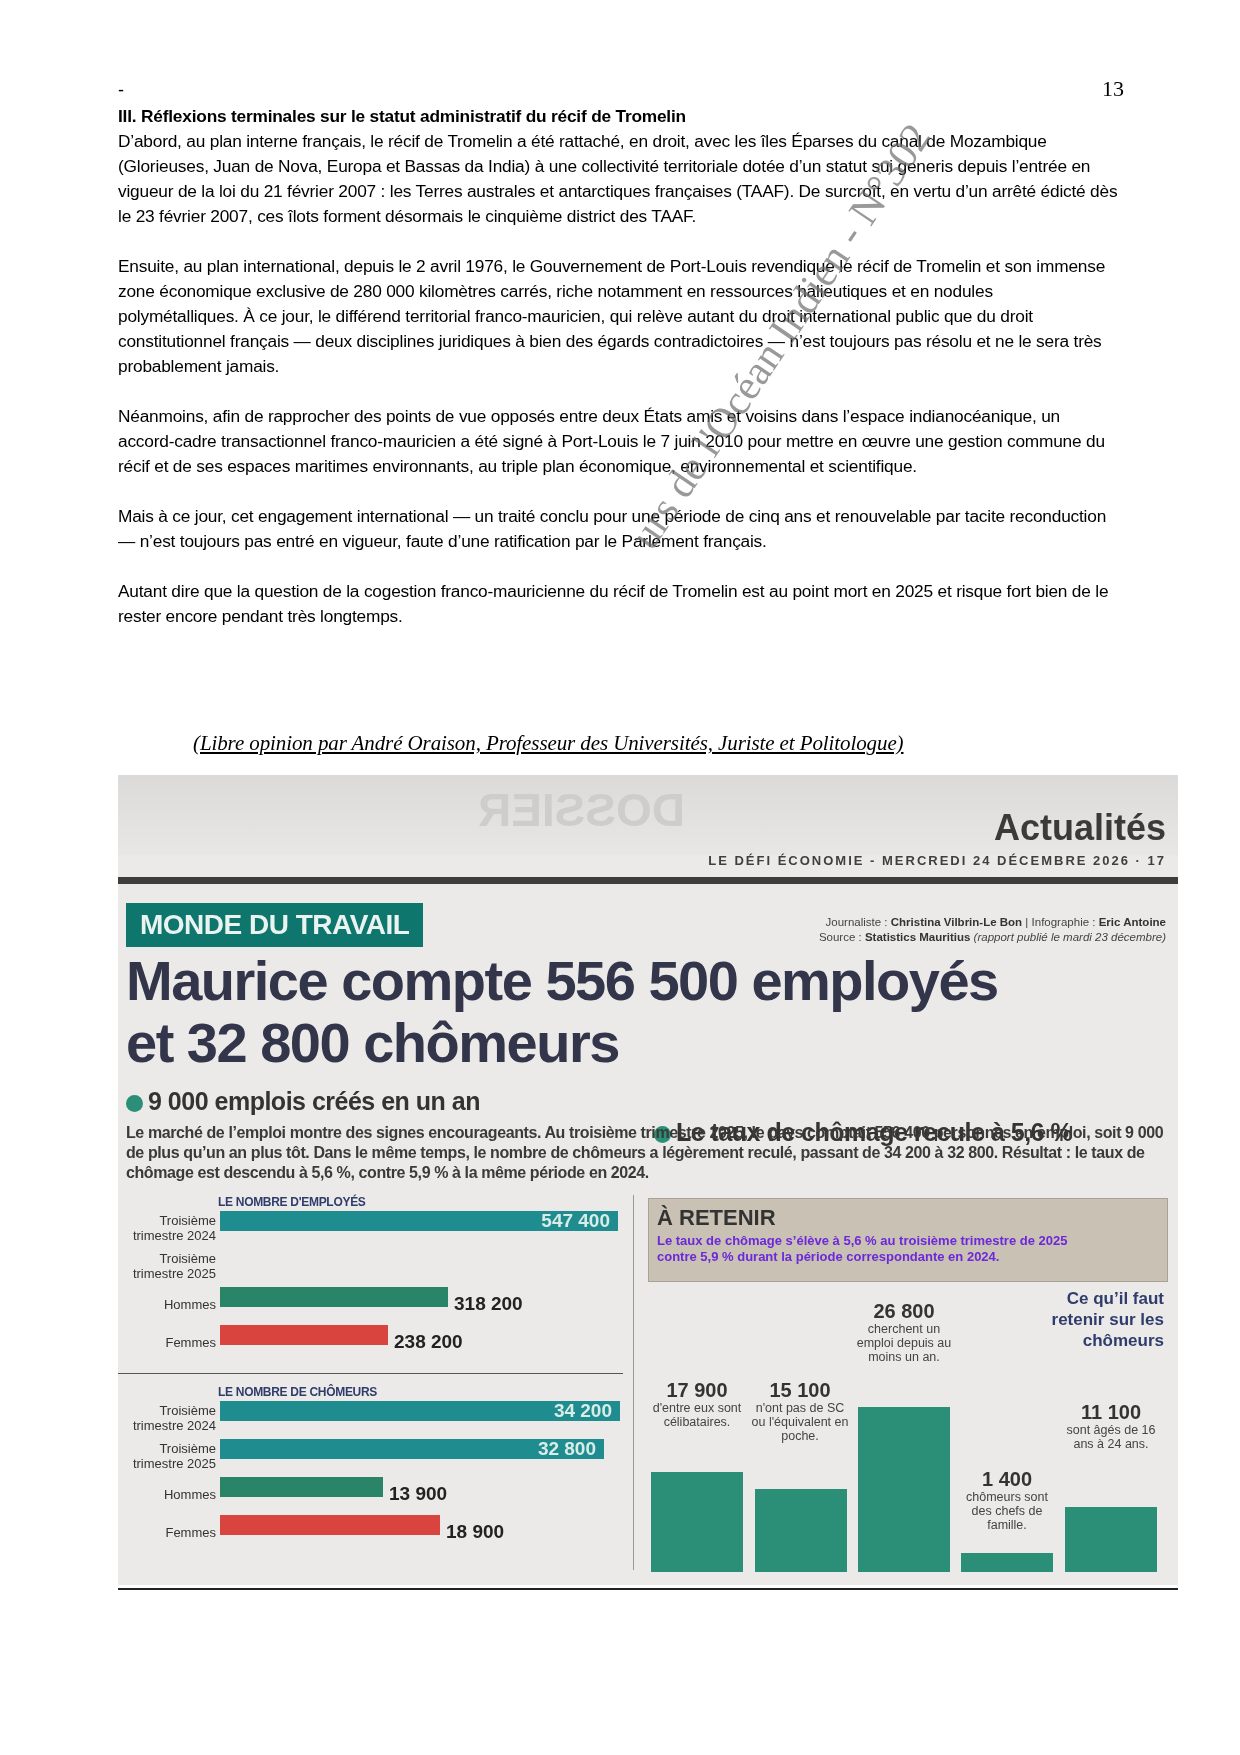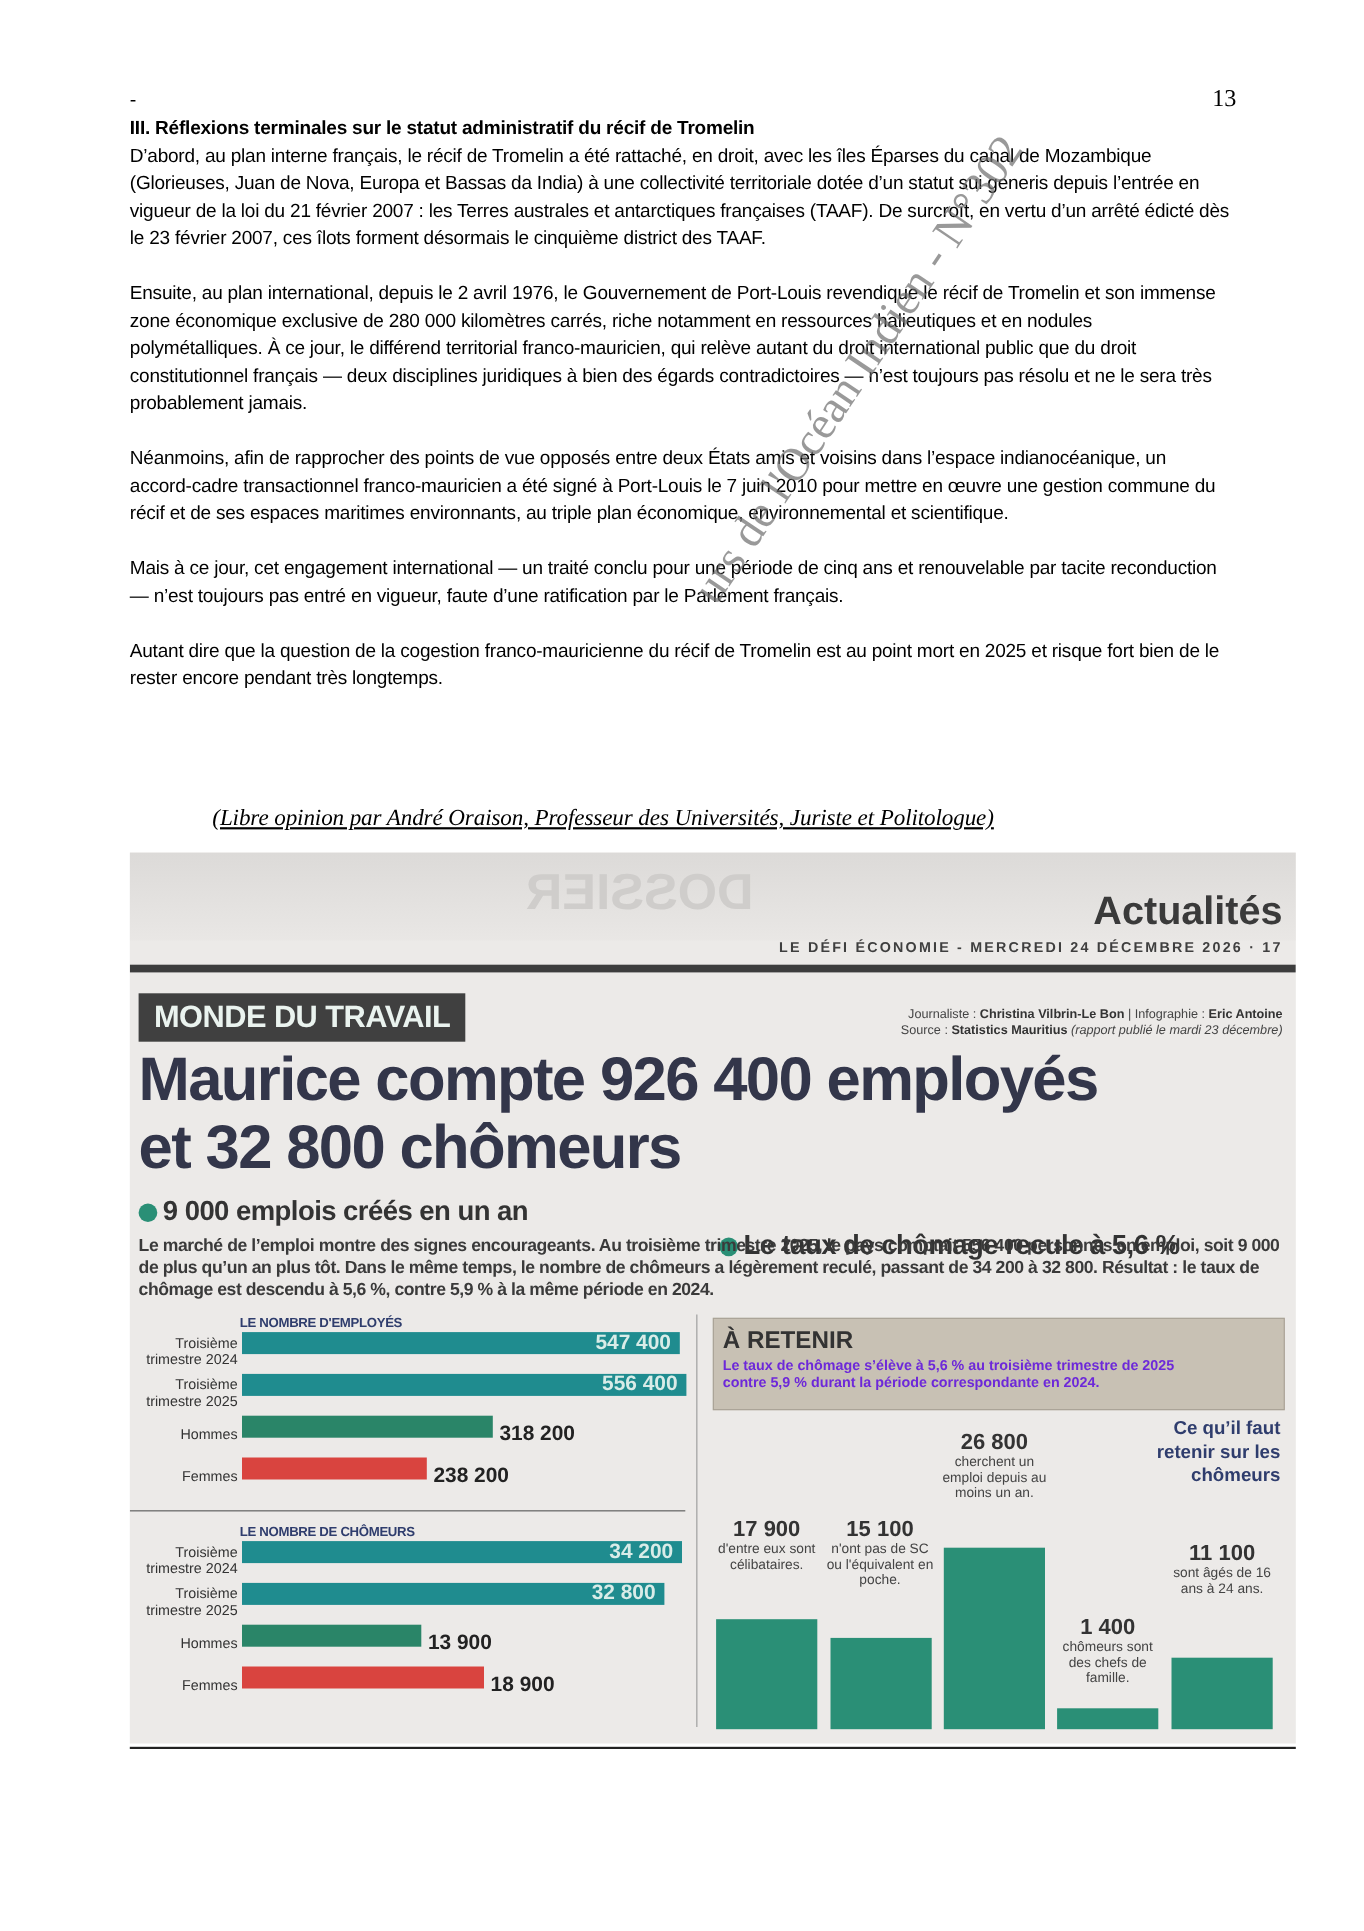--- a/index.html
+++ b/index.html
@@ -12,21 +12,21 @@
   .byline { position:absolute; left:193px; top:687px; font-family:"Liberation Serif", serif; font-style:italic; font-size:21px; text-decoration:underline; letter-spacing:-0.1px;margin-top:44px; }
   .watermark { position:absolute; left:640px; top:520px; transform:rotate(-56deg); transform-origin:left center; font-family:"Liberation Serif", serif; font-size:42px; color:rgba(110,110,110,0.7); white-space:nowrap; pointer-events:none; }
 
   
   .clip { position:absolute; left:118px; top:775px; width:1060px; height:810px; background:#eceae8; overflow:hidden; }
   .clip .shadow-top { position:absolute; left:0; top:0; width:100%; height:80px; background:linear-gradient(#dcdad8,#e9e7e5); }
   .clip .ghost-dossier { position:absolute; left:360px; top:8px; font-size:46px; font-weight:bold; color:#cfcdcb; transform:scaleX(-1); font-family:"Liberation Sans", sans-serif; }
   .clip .section-name { position:absolute; right:12px; top:32px; font-size:36px; font-weight:bold; color:#3a3a3a; }
   .clip .issue-line { position:absolute; right:12px; top:78px; font-size:13px; font-weight:bold; letter-spacing:2px; color:#3f3f3f; }
   .clip .header-rule { position:absolute; left:0; top:102px; width:100%; height:7px; background:#3d3d3d; }
-  .clip .rubric { position:absolute; left:8px; top:128px; background:#404040; color:#eaf3ef; font-weight:bold; font-size:28px; padding:6px 14px; letter-spacing:-0.5px; }
+  .clip .rubric { position:absolute; left:8px; top:128px; background:#0f766e; color:#eaf3ef; font-weight:bold; font-size:28px; padding:6px 14px; letter-spacing:-0.5px; }
   .clip .credits { position:absolute; right:12px; top:140px; text-align:right; font-size:11.5px; color:#444; line-height:15px; }
   .clip .credits b { color:#333; }
   .clip .headline { position:absolute; left:8px; top:175px; font-size:56px; font-weight:bold; color:#33364a; line-height:62px; letter-spacing:-1.5px; }
   .clip .kicker { position:absolute; top:312px; font-size:25px; font-weight:bold; color:#333; letter-spacing:-0.5px; }
   .clip .kicker .dot { display:inline-block; width:17px; height:17px; border-radius:50%; background:#2a8f76; margin-right:5px; vertical-align:middle; }
   .clip .lede { position:absolute; left:8px; top:348px; width:1040px; font-size:16px; font-weight:bold; line-height:20px; color:#3a3a3a; letter-spacing:-0.4px; }
 
   .bars { position:absolute; left:0; width:520px; }
   .bars .bars-title { position:absolute; left:100px; font-size:12px; font-weight:bold; color:#2f3d6d; letter-spacing:-0.3px; }
   .bars .row { position:absolute; left:0; height:34px; width:520px; }
@@ -80,21 +80,21 @@
       <b>Eric Antoine</b>
     </div>
     <div>
       <span>Source :</span>
       <b>Statistics Mauritius</b>
       <i>(rapport publié le mardi 23 décembre)</i>
     </div>
   </div>
 
   <div class="headline">
-    <div>Maurice compte 926 400 employés</div>
+    <div>Maurice compte 556 500 employés</div>
     <div>et 32 800 chômeurs</div>
   </div>
 
   <div class="kicker" style="left:8px;">
     <span class="dot"></span><span>9 000 emplois créés en un an</span>
   </div>
   <div class="kicker" style="left:536px;margin-top:31px;">
     <span class="dot"></span><span>Le taux de chômage recule à 5,6 %</span>
   </div>
 
@@ -103,23 +103,20 @@
   <div class="bars" style="top:420px;">
     <div class="bars-title" style="top:0;">LE NOMBRE D'EMPLOYÉS</div>
     <div class="row" style="top:16px;">
       <div class="row-label">Troisième trimestre 2024</div>
       <div class="bar" style="width:398px;background:#1f8c8f;">
           <span class="val-in">547 400</span>
         </div>
     </div>
     <div class="row" style="top:54px;">
       <div class="row-label">Troisième trimestre 2025</div>
-      <div class="bar" style="width:404px;background:#1f8c8f;">
-          <span class="val-in">556 400</span>
-        </div>
     </div>
     <div class="row" style="top:92px;">
       <div class="row-label">Hommes</div>
       <div class="bar" style="width:228px;background:#2a8568;"></div>
       <span class="val-out" style="left:336px;">318 200</span>
     </div>
     <div class="row" style="top:130px;">
       <div class="row-label">Femmes</div>
       <div class="bar" style="width:168px;background:#d9443f;"></div>
       <span class="val-out" style="left:276px;">238 200</span>

